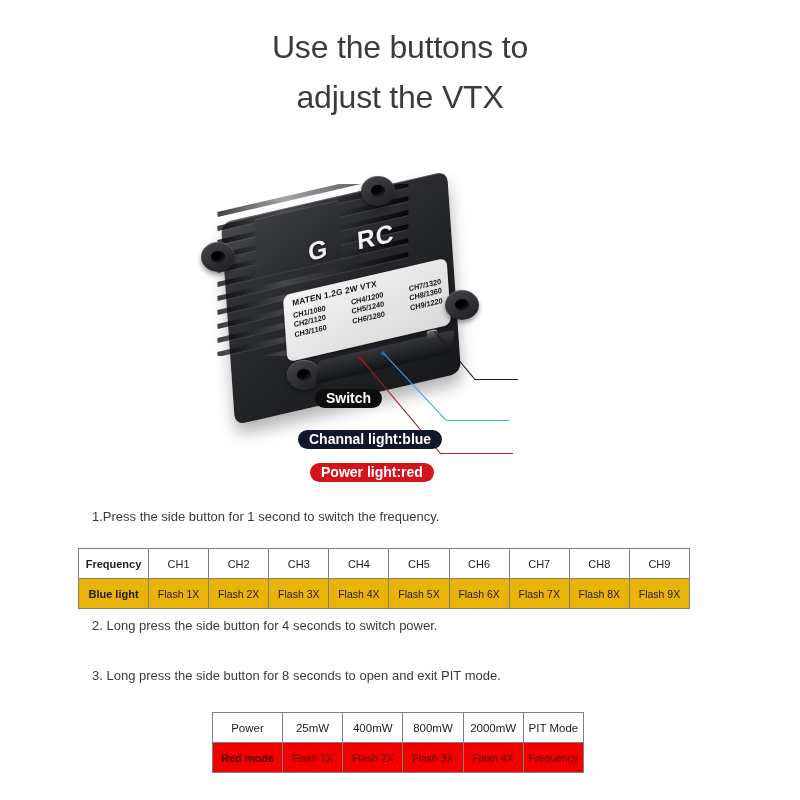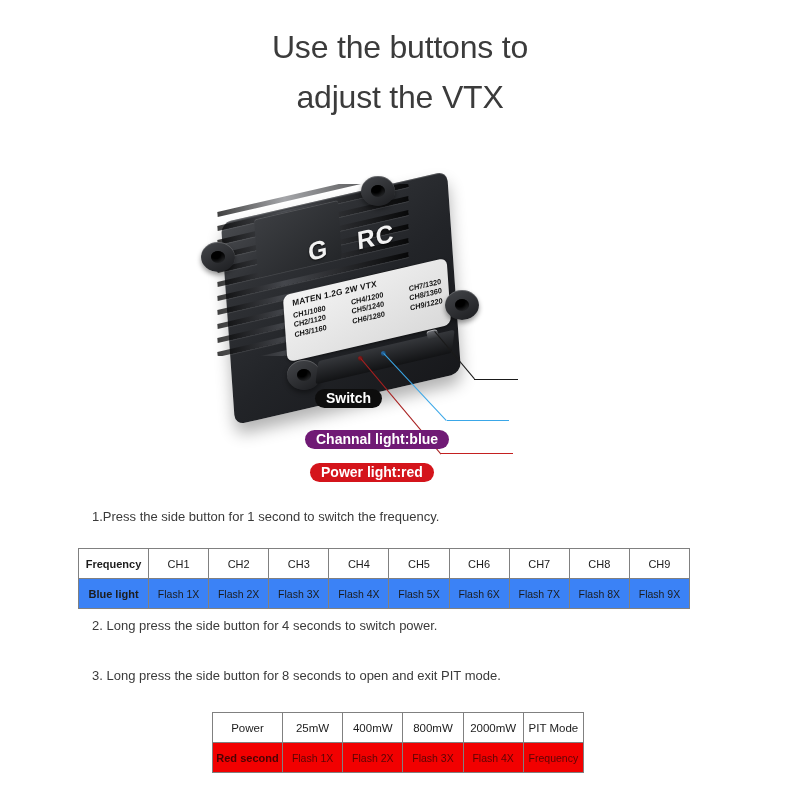--- a/index.html
+++ b/index.html
@@ -238,21 +238,21 @@
     color: #ffffff;
     font-size: 14px;
     font-weight: 700;
     line-height: 19px;
     height: 19px;
     padding: 0 11px;
     white-space: nowrap;
     font-family: "Liberation Sans", sans-serif;
   }
   .pill-switch { background: #0d0d0d; left: 315px; top: 389px; }
-  .pill-chan   { background: #701a75; left: 305px; top: 430px; }
+  .pill-chan   { background: #0f172a; left: 298px; top: 430px; }
   .pill-power  { background: #d4141b; left: 310px; top: 463px; }
 
   
   .instr {
     position: absolute;
     left: 92px;
     font-size: 13px;
     font-weight: 400;
     color: #3a3a3a;
     white-space: nowrap;
@@ -283,21 +283,21 @@
   }
   #freq-table td {
     height: 29px;
     font-size: 11px;
   }
   #freq-table td.head-cell {
     font-weight: 700;
     font-size: 11px;
   }
   #freq-table tr.row-light td {
-    background: #3b82f6;
+    background: #eab308;
     font-size: 10.5px;
   }
   #freq-table tr.row-light td.head-cell {
     font-weight: 700;
     font-size: 11px;
   }
   #freq-table col.c-label { width: 70px; }
 
   
   #power-table {
@@ -461,21 +461,21 @@
   <tbody>
     <tr class="row-head">
       <td class="head-cell">Power</td>
       <td>25mW</td>
       <td>400mW</td>
       <td>800mW</td>
       <td>2000mW</td>
       <td>PIT Mode</td>
     </tr>
     <tr class="row-light">
-      <td class="head-cell">Red second</td>
+      <td class="head-cell">Red mode</td>
       <td>Flash 1X</td>
       <td>Flash 2X</td>
       <td>Flash 3X</td>
       <td>Flash 4X</td>
       <td>Frequency</td>
     </tr>
   </tbody>
 </table>
 
 </body></html>

